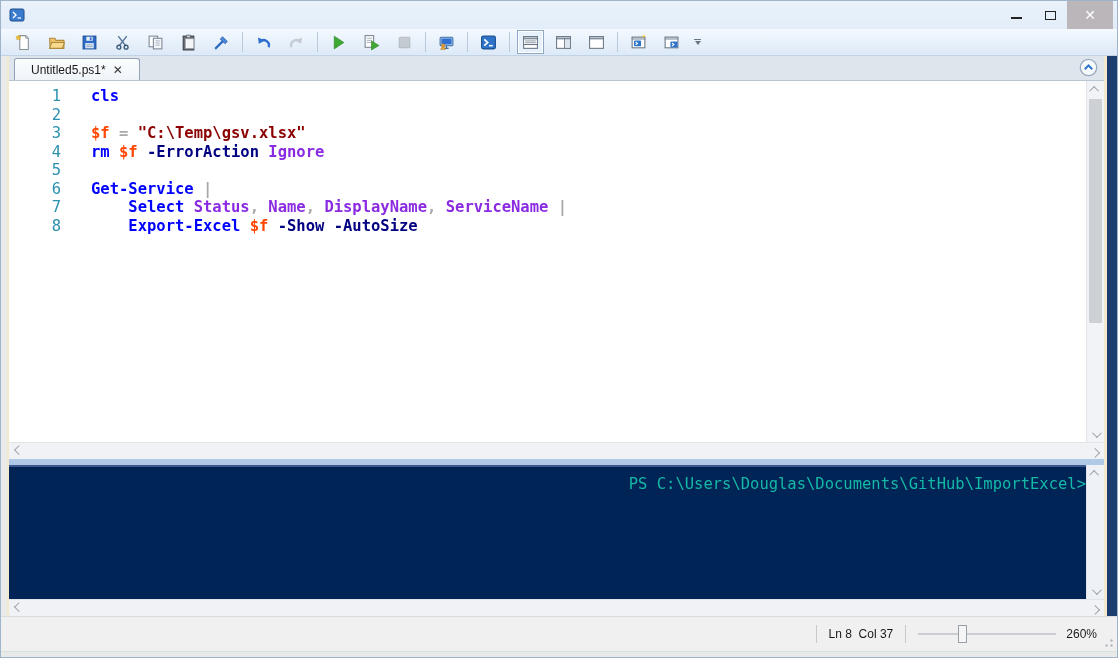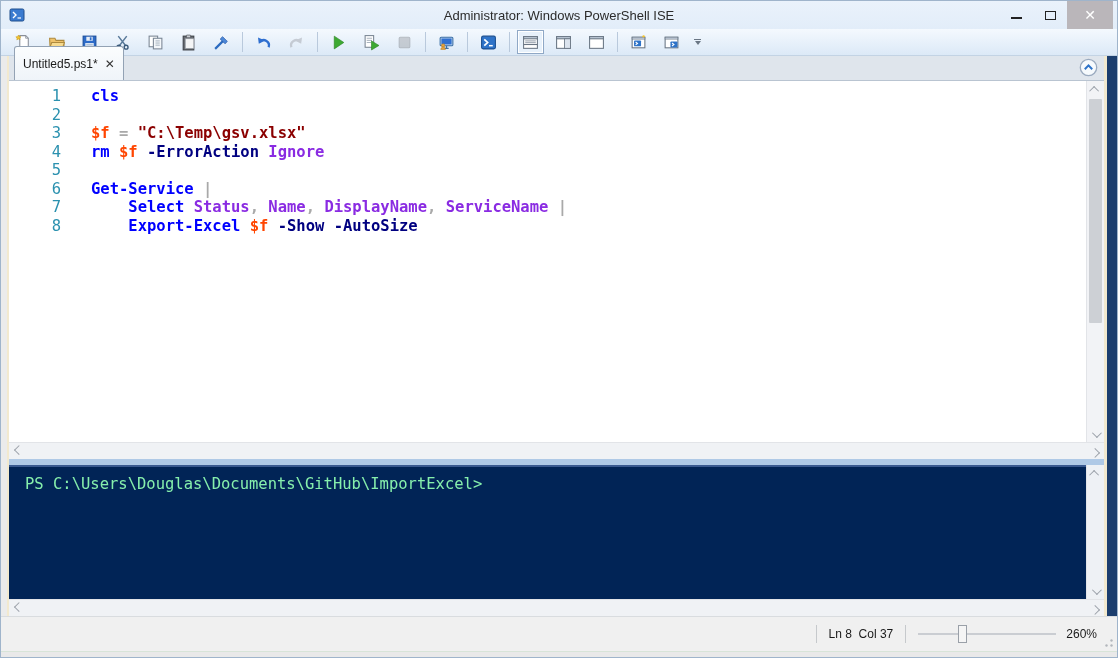--- a/index.html
+++ b/index.html
@@ -36,22 +36,22 @@
   .tb-overflow{margin-left:6px;display:flex;flex-direction:column;align-items:center;cursor:default;}
   .tb-overflow .bar{width:7px;height:0;border-top:1px solid #6A7684;margin-bottom:1px;}
   .tb-overflow .tri{width:0;height:0;border-left:3.5px solid transparent;border-right:3.5px solid transparent;border-top:4px solid #6A7684;}
   
   .mid{flex:1 1 auto;display:flex;min-height:0;}
   .frame-left{width:8px;background:#EBEBEB;border-right:2px solid #F2E9CF;flex:0 0 auto;}
   .frame-right{width:13px;background:#1C3E6E;border-left:3px solid #F2E9CF;flex:0 0 auto;}
   .center{flex:1 1 auto;display:flex;flex-direction:column;min-width:0;}
   
   .tabbar{height:24px;background:#DFE5EC;display:flex;align-items:flex-end;padding-left:5px;position:relative;flex:0 0 auto;}
-  .tab{height:34px;background:linear-gradient(#FBFDFE,#EFF4F9);border:1px solid #93A2B4;border-bottom:none;
-    border-radius:3px 3px 0 0;display:flex;align-items:center;padding:0 8px;font-size:12px;color:#1A1A1A;}
+  .tab{height:22px;background:linear-gradient(#FBFDFE,#EFF4F9);border:1px solid #93A2B4;border-bottom:none;
+    border-radius:3px 3px 0 0;display:flex;align-items:center;padding:0 16px;font-size:12px;color:#1A1A1A;}
   .tab-close{margin-left:7px;font-size:12px;color:#333;line-height:1;cursor:default;}
   .collapse-btn{position:absolute;right:6px;top:2px;width:19px;height:19px;}
   
   .editor-wrap{flex:1 1 auto;display:flex;min-height:0;background:#FFF;border-top:1px solid #B9C4D1;}
   .code-area{flex:1 1 auto;overflow:hidden;padding-top:6px;
     font-family:"DejaVu Sans Mono","Liberation Mono",monospace;font-size:15.5px;line-height:18.5px;}
   .code-line{display:flex;white-space:pre;}
   .ln{width:58px;text-align:right;color:#2B91AF;flex:0 0 auto;padding-right:6px;}
   .code{padding-left:24px;font-weight:bold;}
   
@@ -89,21 +89,20 @@
 <body>
 
 <div class="window">
 
   <div class="titlebar">
     <svg class="app-icon" viewBox="0 0 16 16">
       <rect x="1" y="2" width="14" height="12" rx="1.5" fill="#3A7BD0" stroke="#1E4E8C"></rect>
       <path d="M4 5l3 3-3 3" stroke="#fff" stroke-width="1.4" fill="none"></path>
       <path d="M8.5 11H12" stroke="#fff" stroke-width="1.2"></path>
     </svg>
-    <div class="title-text">Administrator: Windows PowerShell ISE</div>
     <div class="win-controls">
       <div class="win-btn min">
           <span></span>
         </div>
       <div class="win-btn max">
           <span></span>
         </div>
       <div class="win-btn close">
           <span>✕</span>
         </div>
@@ -302,21 +301,21 @@
           </div>
         <div class="spacer"></div>
         <div class="sb-arrow">
             <div class="chev right"></div>
           </div>
       </div>
 
       <div class="splitter"></div>
 
       <div class="console-row">
-        <div class="console-pane" style="background: rgb(1, 36, 86); color: #86efac;"><span>PS C:\Users\Douglas\Documents\GitHub\ImportExcel&gt;</span></div>
+        <div class="console-pane" style="background: rgb(1, 36, 86); color: #14b8a6; text-align: right;"><span>PS C:\Users\Douglas\Documents\GitHub\ImportExcel&gt;</span></div>
         <div class="vscroll console-vscroll">
           <div class="sb-arrow">
               <div class="chev up"></div>
             </div>
           <div style="flex:1"></div>
           <div class="sb-arrow">
               <div class="chev down"></div>
             </div>
         </div>
       </div>

